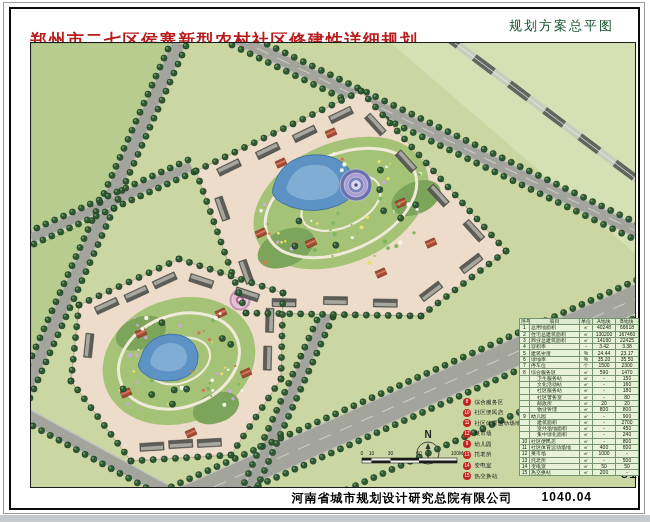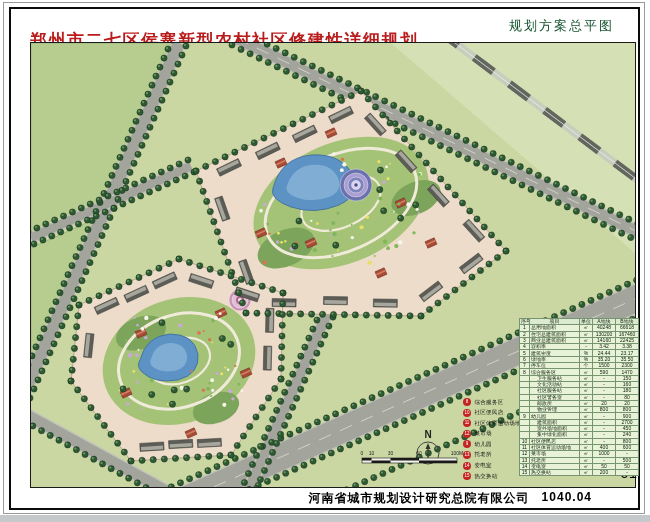--- a/index.html
+++ b/index.html
@@ -18,21 +18,21 @@
   .lg-badge{width:8px;height:8px;border-radius:50%;background:#c32421;color:#fff;font-size:4.5px;line-height:8px;text-align:center;margin-right:3.5px;flex:0 0 8px}
   .lg-label{font-size:5.5px;color:#111;white-space:nowrap;letter-spacing:0.3px}
   
   .itable{position:absolute;left:519px;top:318px;width:119px;border-collapse:collapse;background:#e8f2d7;border:1px solid #31502f;table-layout:fixed;z-index:6}
   .itable th,.itable td{border:1px solid #76946f;font-size:5px;line-height:5px;height:5.3px;padding:0 1px;text-align:center;color:#10240f;font-weight:normal;overflow:hidden;white-space:nowrap}
   .itable th{background:#dcead0}
   .itable td.left{text-align:left}
   .itable td.indent{padding-left:7px}
   .col0{width:10px}.col1{width:50px}.col2{width:13px}.col3{width:23px}.col4{width:23px}
   
-  .credit{position:absolute;top:490px;right:58px;display:flex;gap:12px;font-size:12px;font-weight:bold;color:#000;letter-spacing:1px;white-space:nowrap}
+  .credit{position:absolute;top:490px;right:58px;display:flex;gap:29px;font-size:12px;font-weight:bold;color:#000;letter-spacing:1px;white-space:nowrap}
   .pageno{position:absolute;top:464px;right:13px;font-size:15px;font-weight:normal;color:#000}
 </style>
 </head>
 <body>
 
 <div class="frame-outer"></div>
 <div class="frame-inner"></div>
 
 <div class="title-main">郑州市二七区侯寨新型农村社区修建性详细规划</div>
 <div class="title-sub">规划方案总平图</div>

